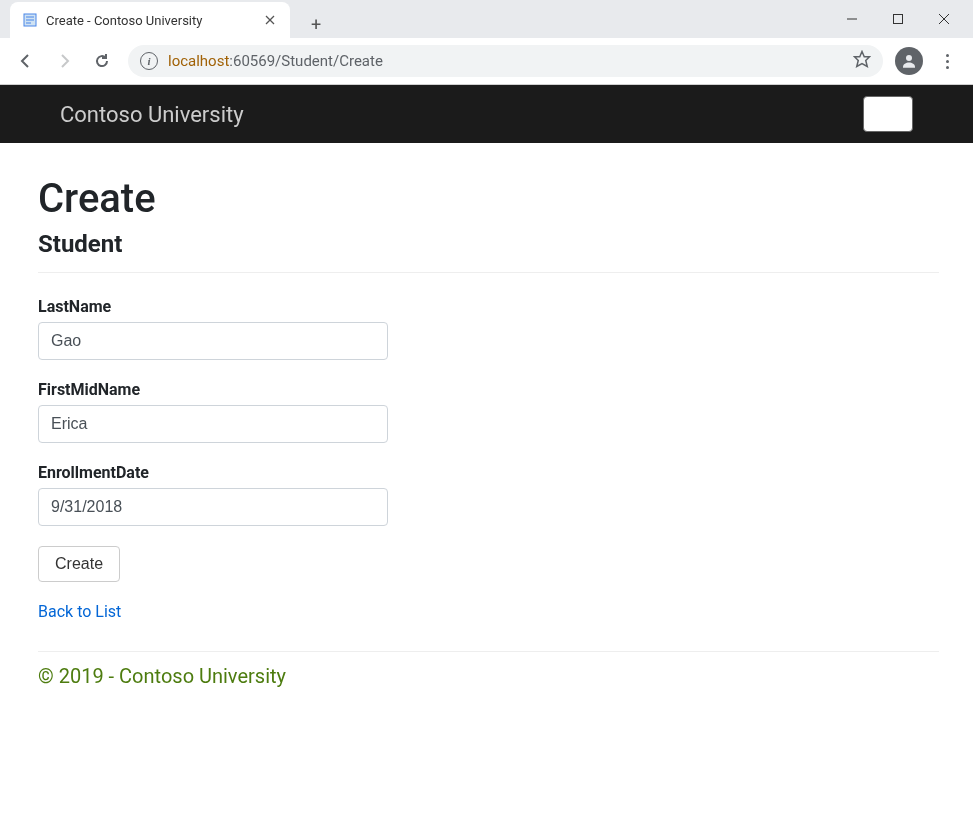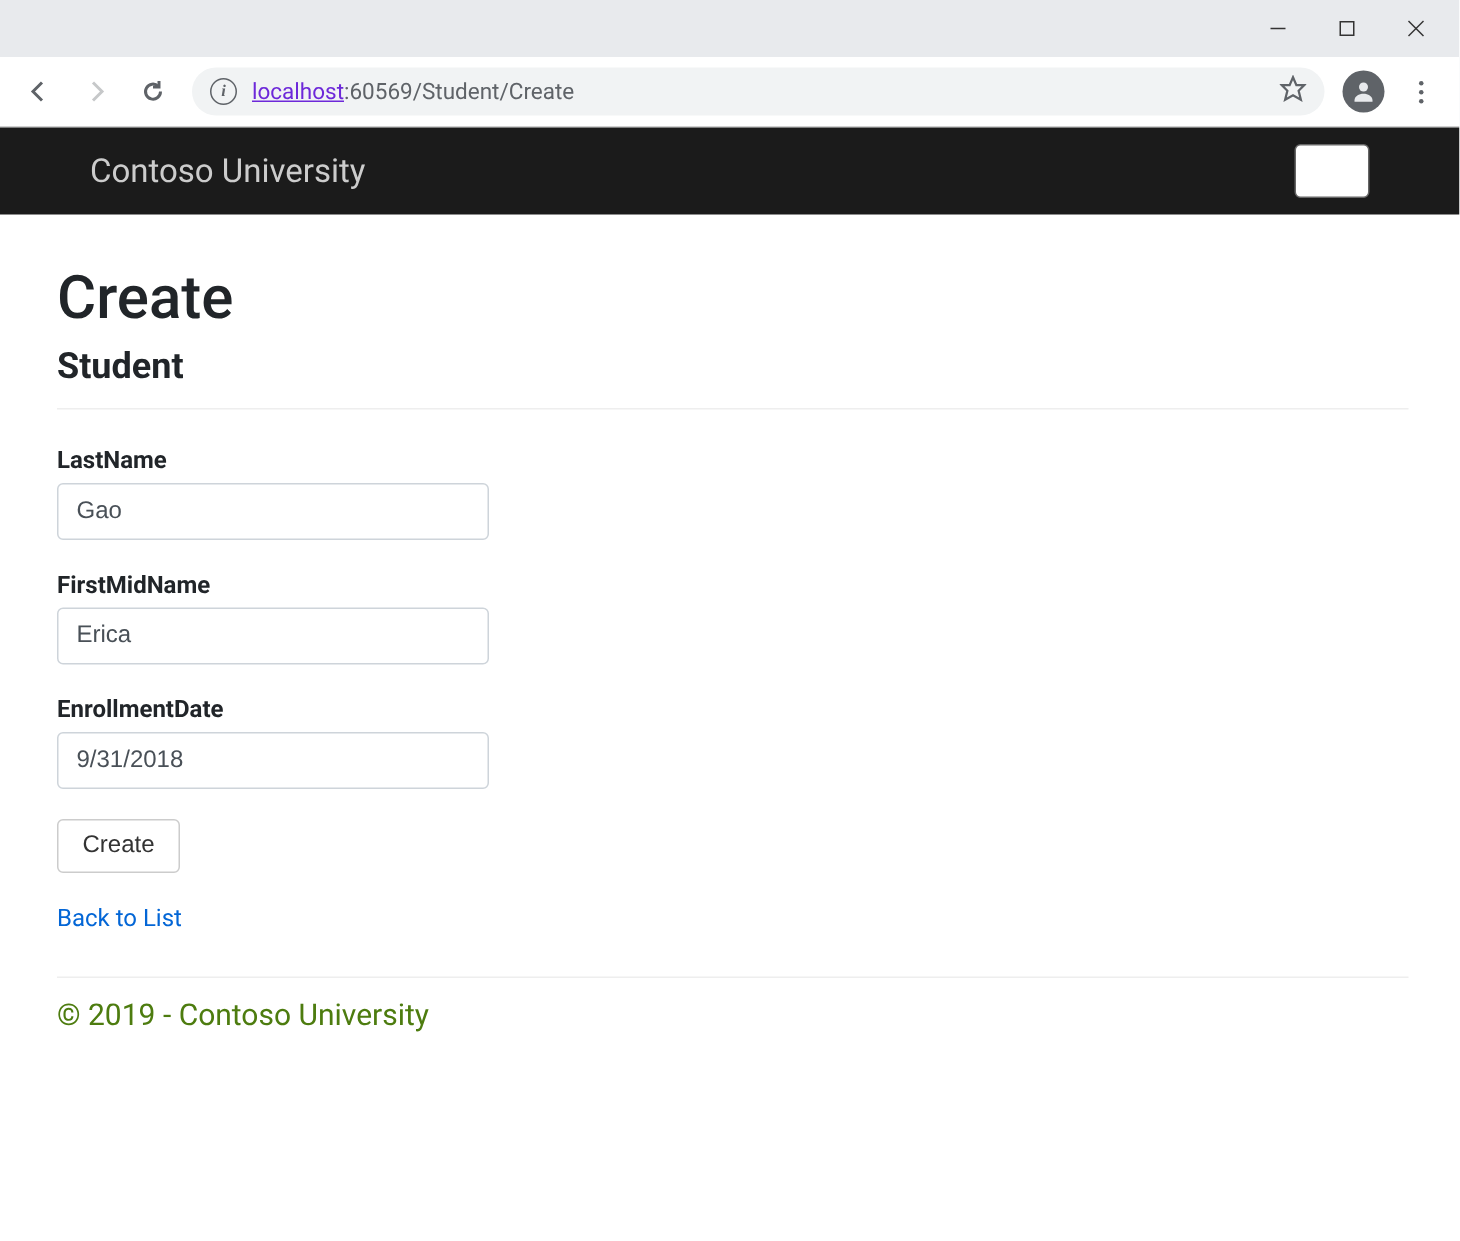--- a/index.html
+++ b/index.html
@@ -124,21 +124,21 @@
       display: flex;
       align-items: center;
       justify-content: center;
       font-size: 11px;
       color: #5f6368;
       margin-right: 10px;
       font-family: Georgia, serif;
       font-style: italic;
       font-weight: bold;
     }
-    .address-host { color: #6d28d9; text-decoration: underline; }
+    .address-host { color: #a16207; }
     .address-rest { color: #5f6368; }
     .star-icon {
       margin-left: auto;
       color: #5f6368;
       cursor: pointer;
     }
     .profile-icon {
       width: 28px;
       height: 28px;
       border-radius: 50%;
@@ -210,21 +210,21 @@
     .form-group {
       margin-bottom: 20px;
     }
     .form-group label {
       display: block;
       font-weight: 700;
       font-size: 16px;
       margin-bottom: 6px;
     }
     .form-control {
-      width: 288px;
+      width: 350px;
       height: 38px;
       padding: 6px 12px;
       font-size: 16px;
       border: 1px solid #ced4da;
       border-radius: 4px;
       color: #495057;
       background: #fff;
     }
     .validation-msg {
       color: #a23030;
@@ -267,20 +267,40 @@
       <svg width="12" height="12">
           <rect x="1.5" y="1.5" width="9" height="9"></rect>
         </svg>
     </div>
     <div class="win-btn">
       <svg width="12" height="12">
           <line x1="1" y1="1" x2="11" y2="11"></line>
           <line x1="11" y1="1" x2="1" y2="11"></line>
         </svg>
     </div>
+  </div>
+  <div class="tab-strip">
+    <div class="tab">
+      <span class="favicon">
+        <svg width="14" height="14" viewBox="0 0 14 14">
+            <rect x="1" y="1" width="12" height="12" fill="#cfe2f3" stroke="#4a86e8" stroke-width="1"></rect>
+            <line x1="3" y1="4" x2="11" y2="4" stroke="#4a86e8" stroke-width="1"></line>
+            <line x1="3" y1="7" x2="11" y2="7" stroke="#4a86e8" stroke-width="1"></line>
+            <line x1="3" y1="10" x2="8" y2="10" stroke="#4a86e8" stroke-width="1"></line>
+          </svg>
+      </span>
+      <span class="title">Create - Contoso University</span>
+      <span class="close-x">
+        <svg width="10" height="10">
+            <line x1="1" y1="1" x2="9" y2="9" stroke="#555" stroke-width="1.3"></line>
+            <line x1="9" y1="1" x2="1" y2="9" stroke="#555" stroke-width="1.3"></line>
+          </svg>
+      </span>
+    </div>
+    <div class="new-tab">+</div>
   </div>
   <div class="toolbar">
     <div class="nav-btn">
       <svg width="18" height="18" viewBox="0 0 18 18">
           <polyline points="11,3 5,9 11,15"></polyline>
         </svg>
     </div>
     <div class="nav-btn disabled">
       <svg width="18" height="18" viewBox="0 0 18 18">
           <polyline points="7,3 13,9 7,15"></polyline>

